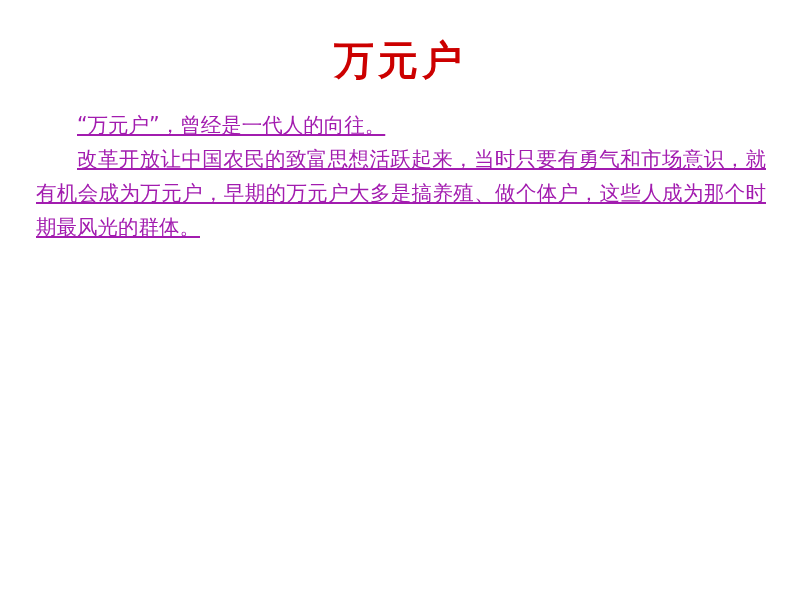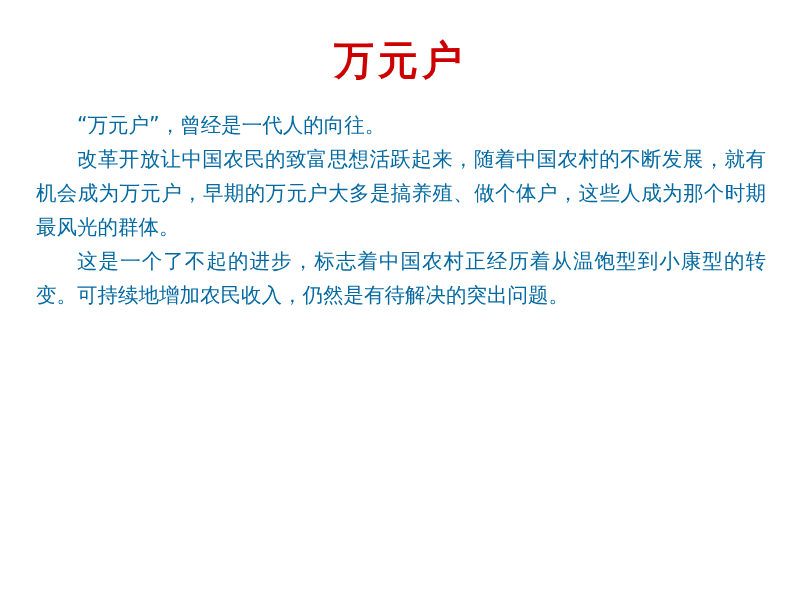--- a/index.html
+++ b/index.html
@@ -31,35 +31,35 @@
     font-weight: bold;
     letter-spacing: 4px;
     font-family: "DejaVu Sans", "Liberation Sans", sans-serif;
     line-height: 1.1;
   }
   .body-block {
     position: absolute;
     top: 108px;
     left: 36px;
     width: 730px;
-    color: #0369a1;
+    color: #a21caf;
     font-size: 20.5px;
     line-height: 34px;
     text-align: justify;
     font-family: "DejaVu Sans", "Liberation Sans", sans-serif;
+    text-decoration: underline;
   }
   .para {
     margin: 0;
     text-indent: 2em;
     text-align: justify;
   }
 </style>
 </head>
 <body>
 
 <div class="slide">
   <div class="slide-title">万元户</div>
   <div class="body-block">
     <p class="para">“万元户”，曾经是一代人的向往。</p>
-    <p class="para">改革开放让中国农民的致富思想活跃起来，随着中国农村的不断发展，就有机会成为万元户，早期的万元户大多是搞养殖、做个体户，这些人成为那个时期最风光的群体。</p>
-    <p class="para">这是一个了不起的进步，标志着中国农村正经历着从温饱型到小康型的转变。可持续地增加农民收入，仍然是有待解决的突出问题。</p>
+    <p class="para">改革开放让中国农民的致富思想活跃起来，当时只要有勇气和市场意识，就有机会成为万元户，早期的万元户大多是搞养殖、做个体户，这些人成为那个时期最风光的群体。</p>
   </div>
 </div>
 
 </body></html>

